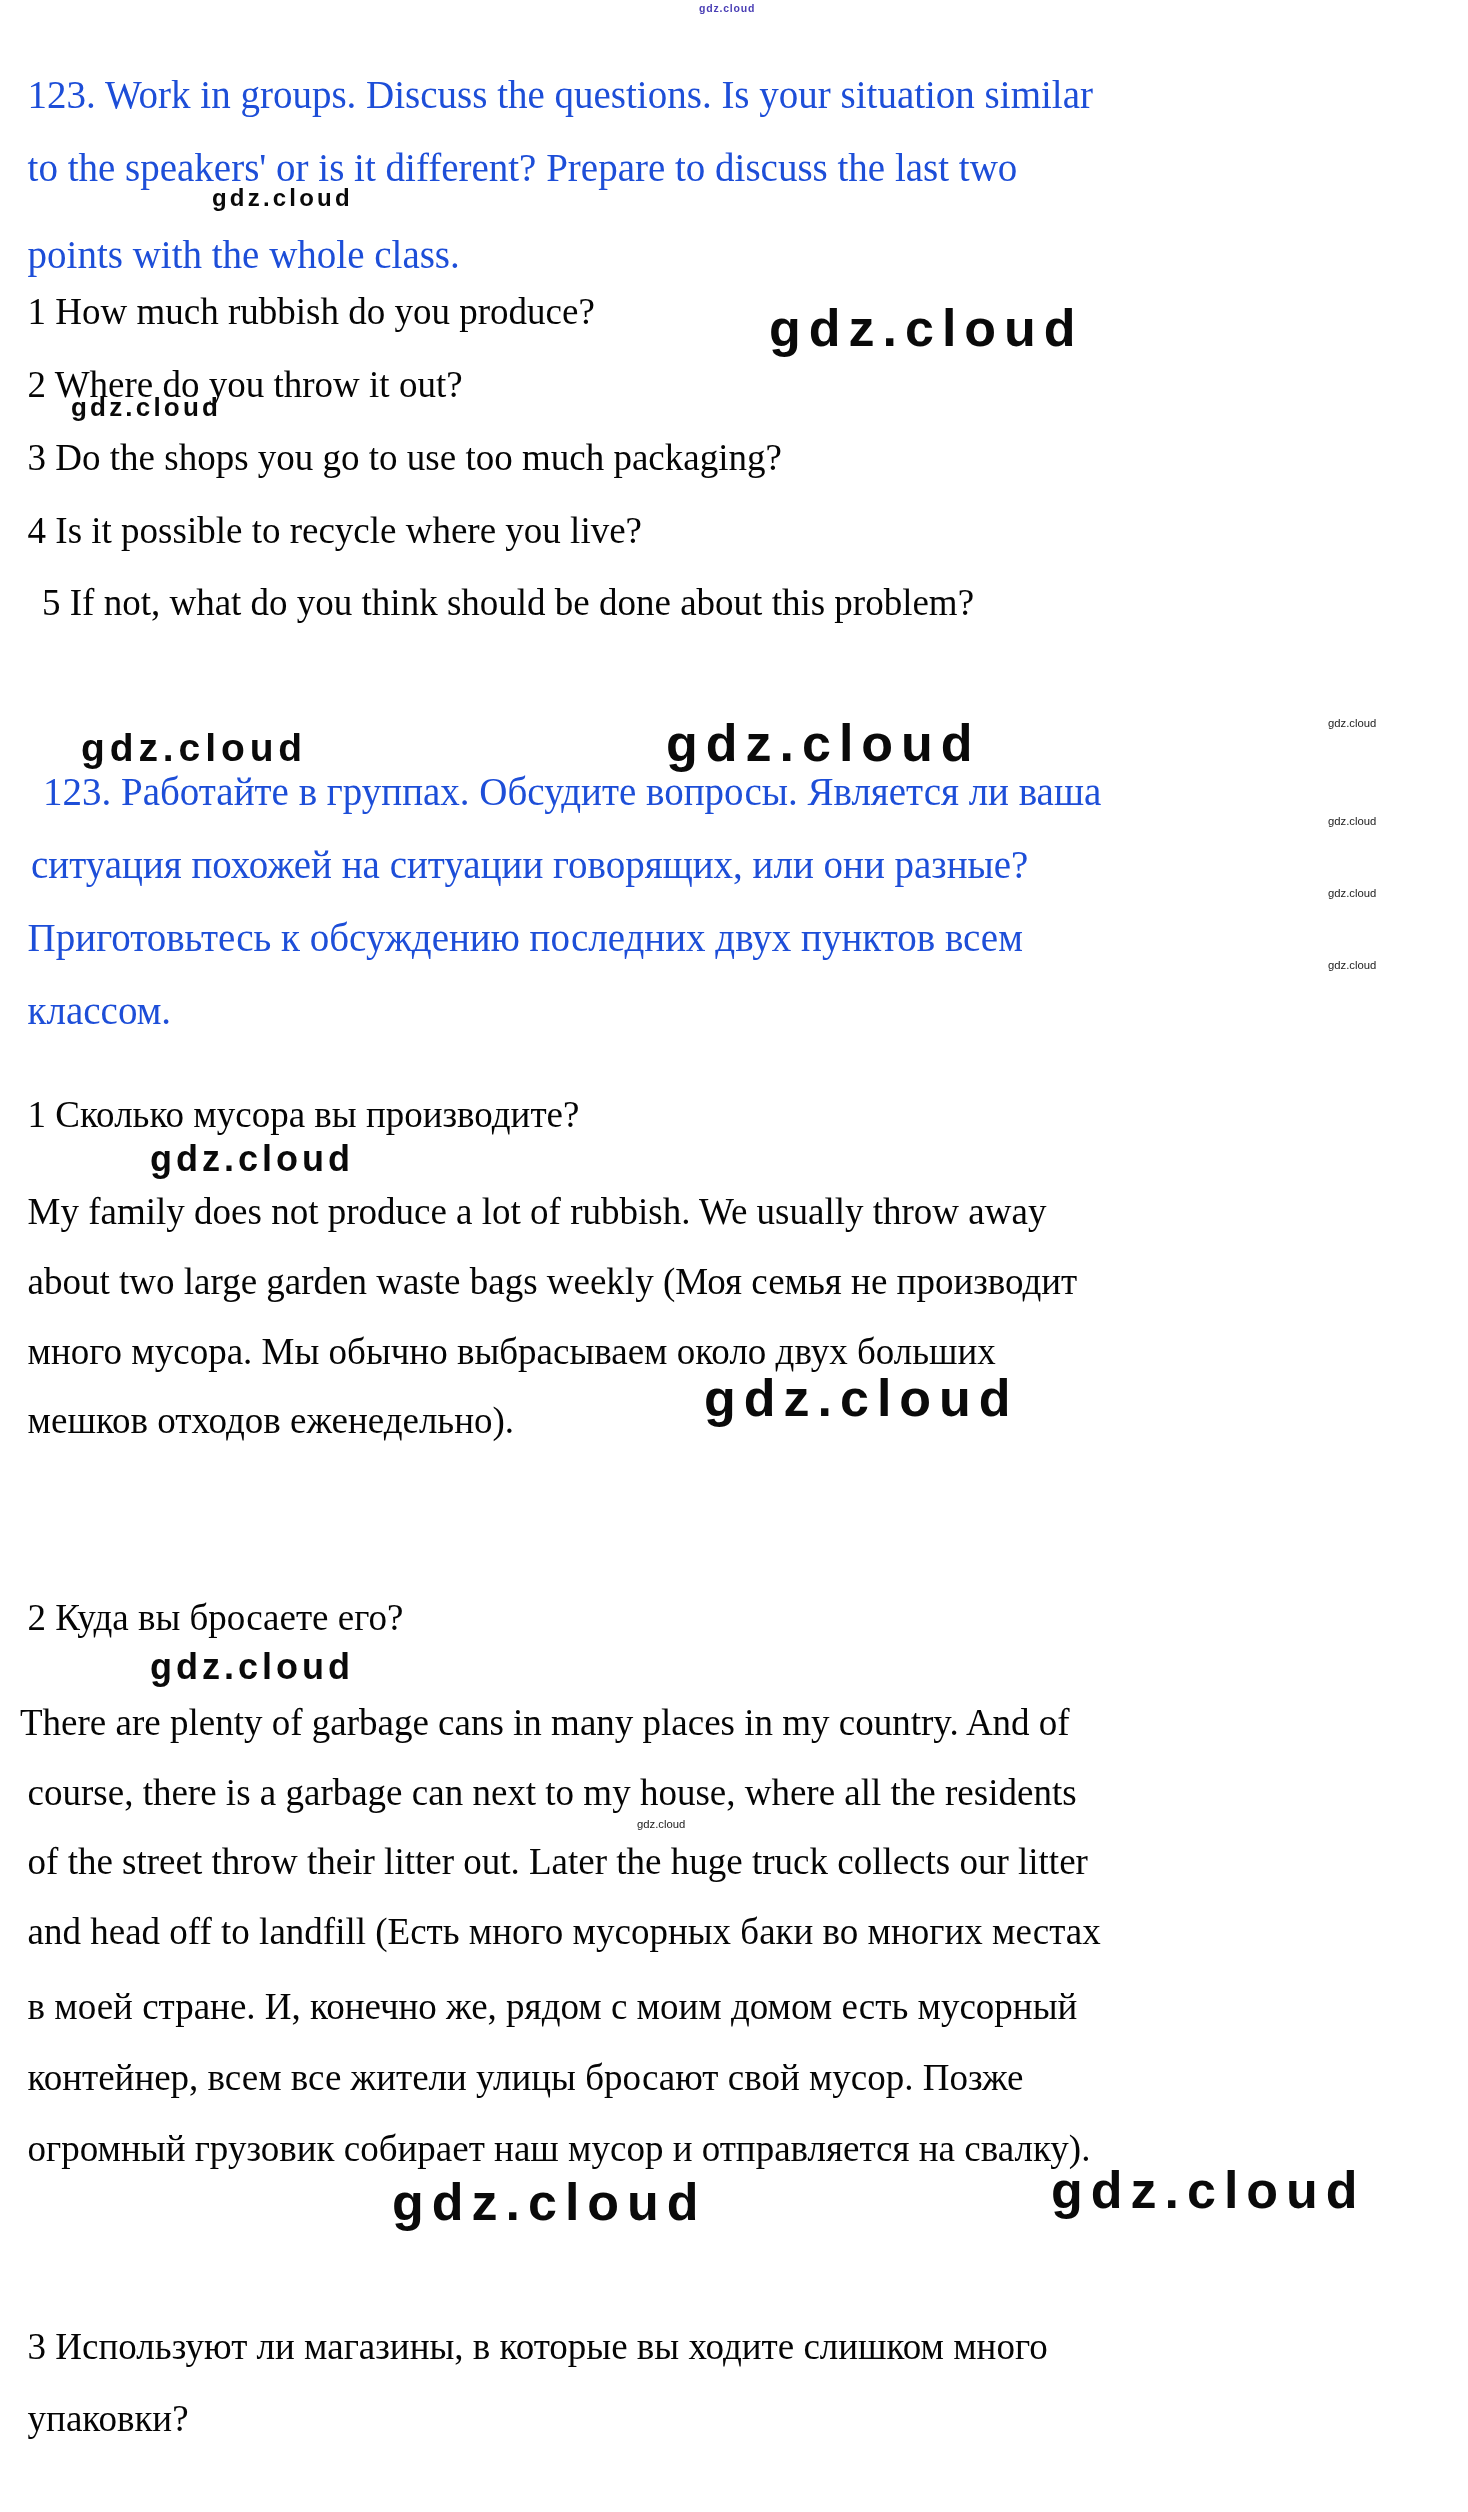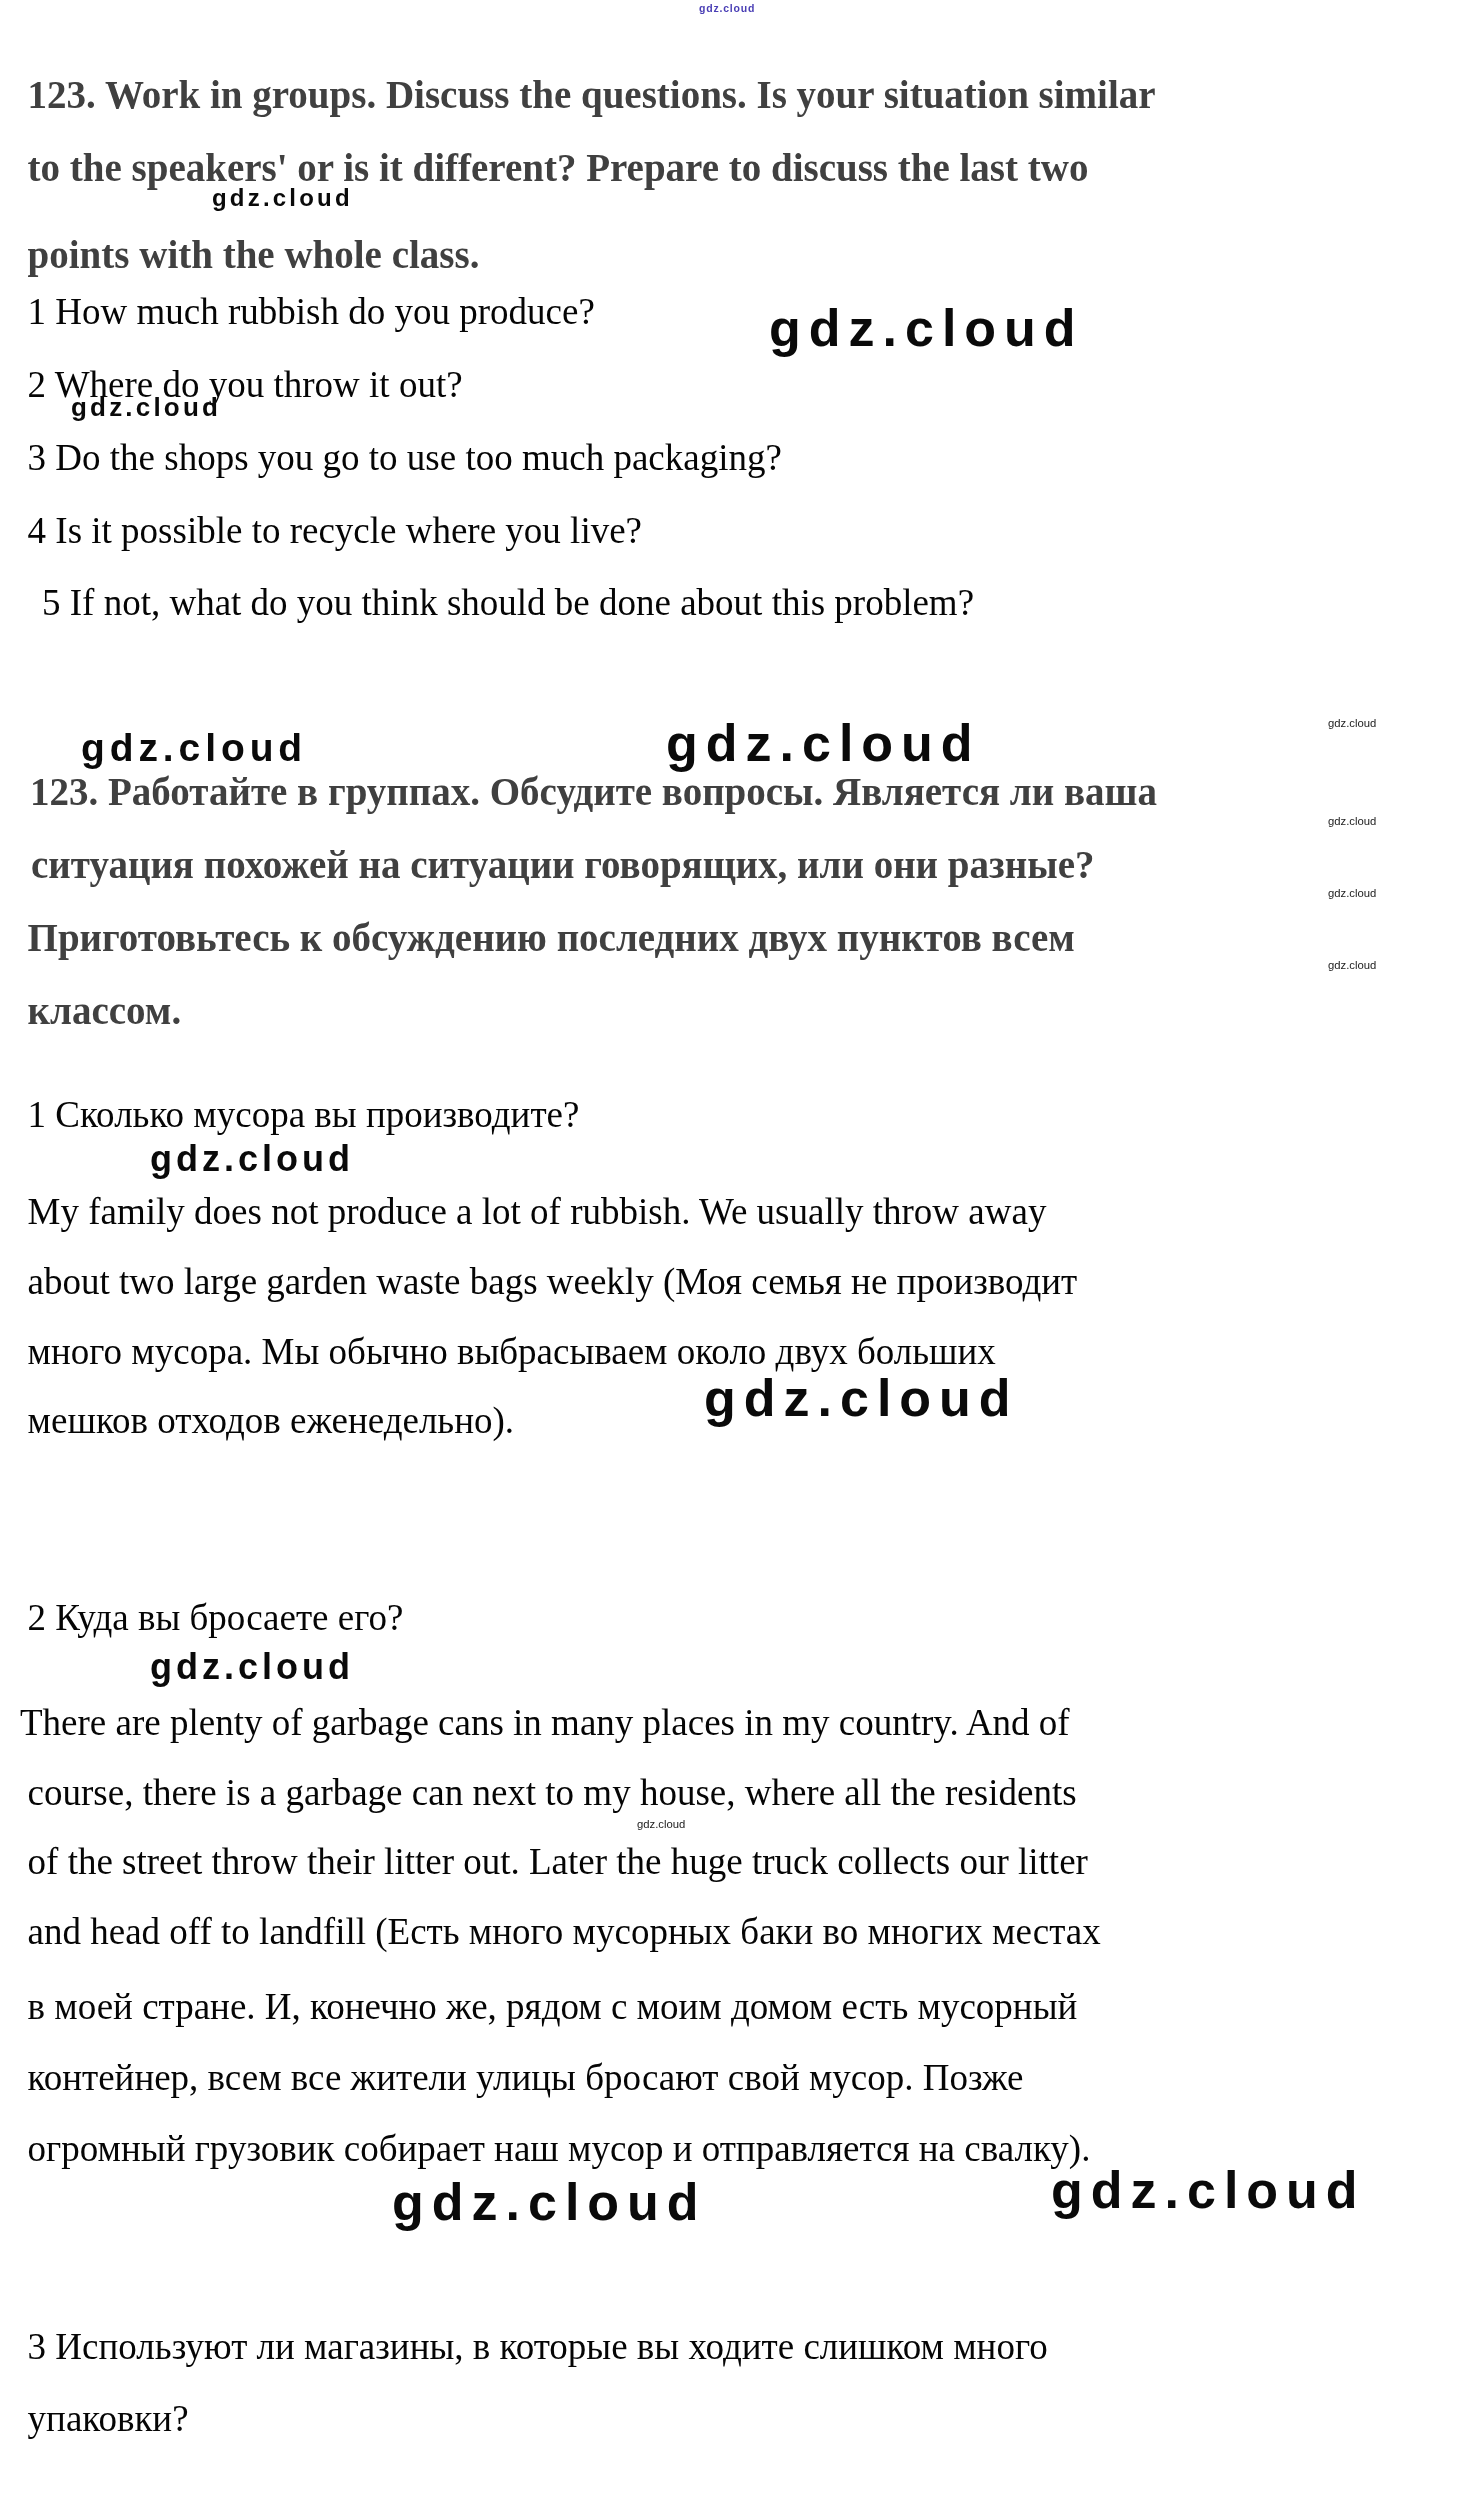--- a/index.html
+++ b/index.html
@@ -2,21 +2,21 @@
 <html style="font-size:13px"><head>
 <meta charset="utf-8">
 <style>
   html,body{margin:0;padding:0;}
   body{
     width:1468px;height:2512px;position:relative;background:#ffffff;overflow:hidden;
     font-family:"Liberation Serif", serif;color:#000;
   }
   .line{position:absolute;white-space:nowrap;line-height:1;}
   .serif{font-family:"Liberation Serif", serif;font-size:37px;font-weight:400;color:#050505;}
-  .serif-bold{font-family:"Liberation Serif", serif;font-size:39px;font-weight:700;color:#404040;}
+  .serif-bold{font-family:"Liberation Serif", serif;font-size:39px;font-weight:400;color:#1d4ed8;}
   .wm{font-family:"Liberation Sans", sans-serif;font-weight:600;color:#0a0a0a;}
   .wm-top{font-size:10.5px;letter-spacing:0.8px;color:#4a3fb5;font-weight:700;}
   .wm-sm{font-size:11.3px;letter-spacing:0px;color:#222222;font-weight:400;}
   .wm-28{font-size:24px;letter-spacing:3.2px;}
   .wm-32{font-size:26px;letter-spacing:3.2px;}
   .wm-44{font-size:36px;letter-spacing:4px;}
   .wm-48{font-size:39px;letter-spacing:4.9px;}
   .wm-big{font-size:52px;letter-spacing:8px;}
 </style>
 </head>
@@ -34,21 +34,21 @@
 <div class="line serif" style="left:27.6px;top:366px;">2 Where do you throw it out?</div>
 <div class="line wm wm-32" style="left:71px;top:394px;">gdz.cloud</div>
 <div class="line serif" style="left:27.6px;top:439px;">3 Do the shops you go to use too much packaging?</div>
 <div class="line serif" style="left:27.6px;top:512px;">4 Is it possible to recycle where you live?</div>
 <div class="line serif" style="left:42px;top:584px;">5 If not, what do you think should be done about this problem?</div>
 
 <div class="line wm wm-48" style="left:81px;top:728px;">gdz.cloud</div>
 <div class="line wm wm-big" style="left:666px;top:717px;">gdz.cloud</div>
 <div class="line wm wm-sm" style="left:1328px;top:718px;">gdz.cloud</div>
 
-<div class="line serif-bold" style="left:30px;top:772px;">123. Работайте в группах. Обсудите вопросы. Является ли ваша</div>
+<div class="line serif-bold" style="left:43px;top:772px;">123. Работайте в группах. Обсудите вопросы. Является ли ваша</div>
 <div class="line wm wm-sm" style="left:1328px;top:816px;">gdz.cloud</div>
 <div class="line serif-bold" style="left:31px;top:845px;">ситуация похожей на ситуации говорящих, или они разные?</div>
 <div class="line wm wm-sm" style="left:1328px;top:888px;">gdz.cloud</div>
 <div class="line serif-bold" style="left:27.6px;top:918px;">Приготовьтесь к обсуждению последних двух пунктов всем</div>
 <div class="line wm wm-sm" style="left:1328px;top:960px;">gdz.cloud</div>
 <div class="line serif-bold" style="left:27.6px;top:991px;">классом.</div>
 
 <div class="line serif" style="left:27.6px;top:1096px;">1 Сколько мусора вы производите?</div>
 <div class="line wm wm-44" style="left:150px;top:1141px;">gdz.cloud</div>
 <div class="line serif" style="left:27.6px;top:1193px;">My family does not produce a lot of rubbish. We usually throw away</div>

